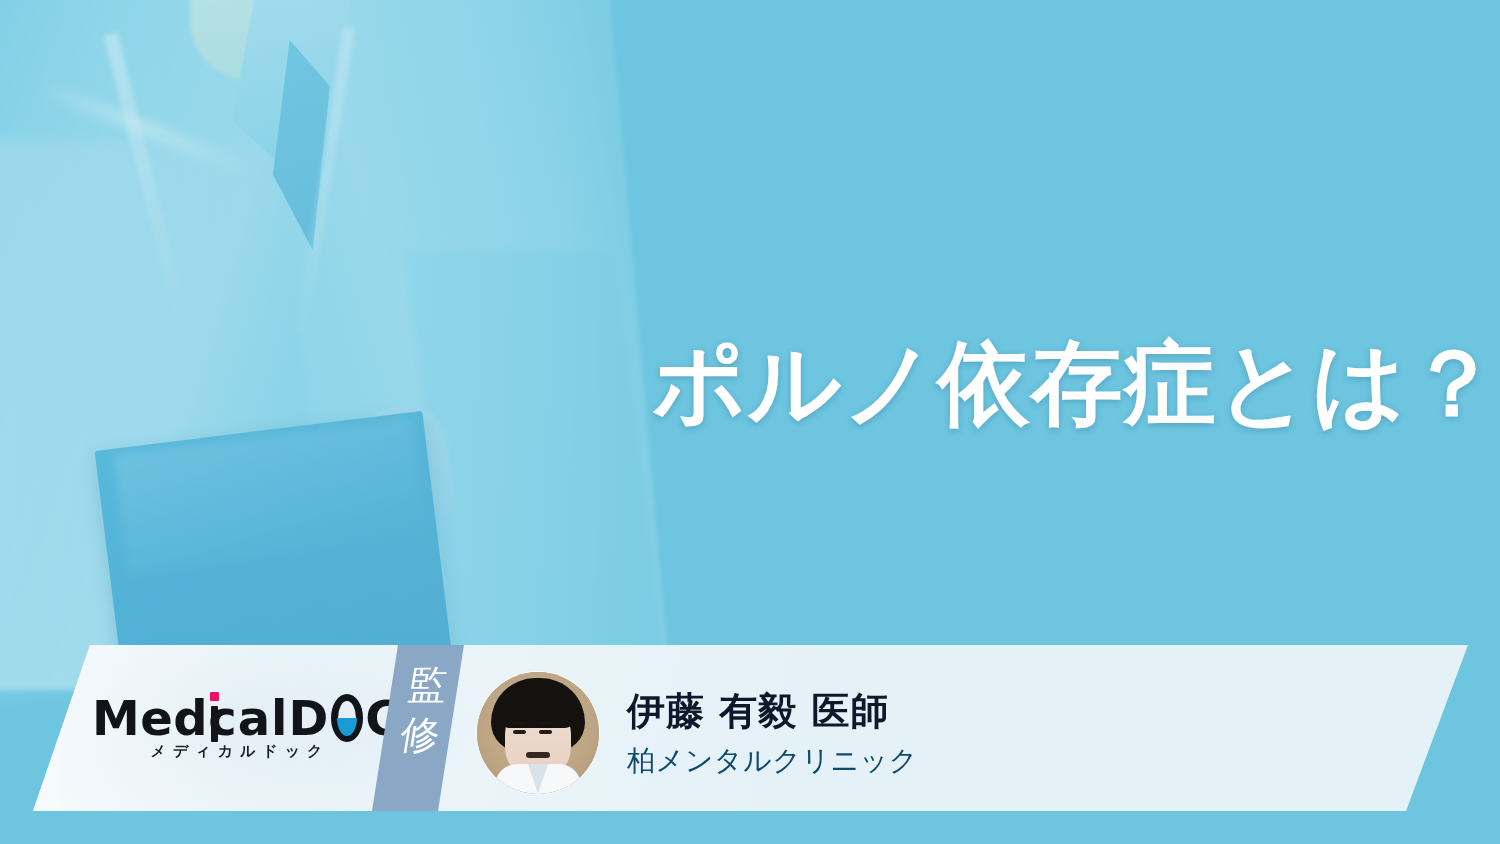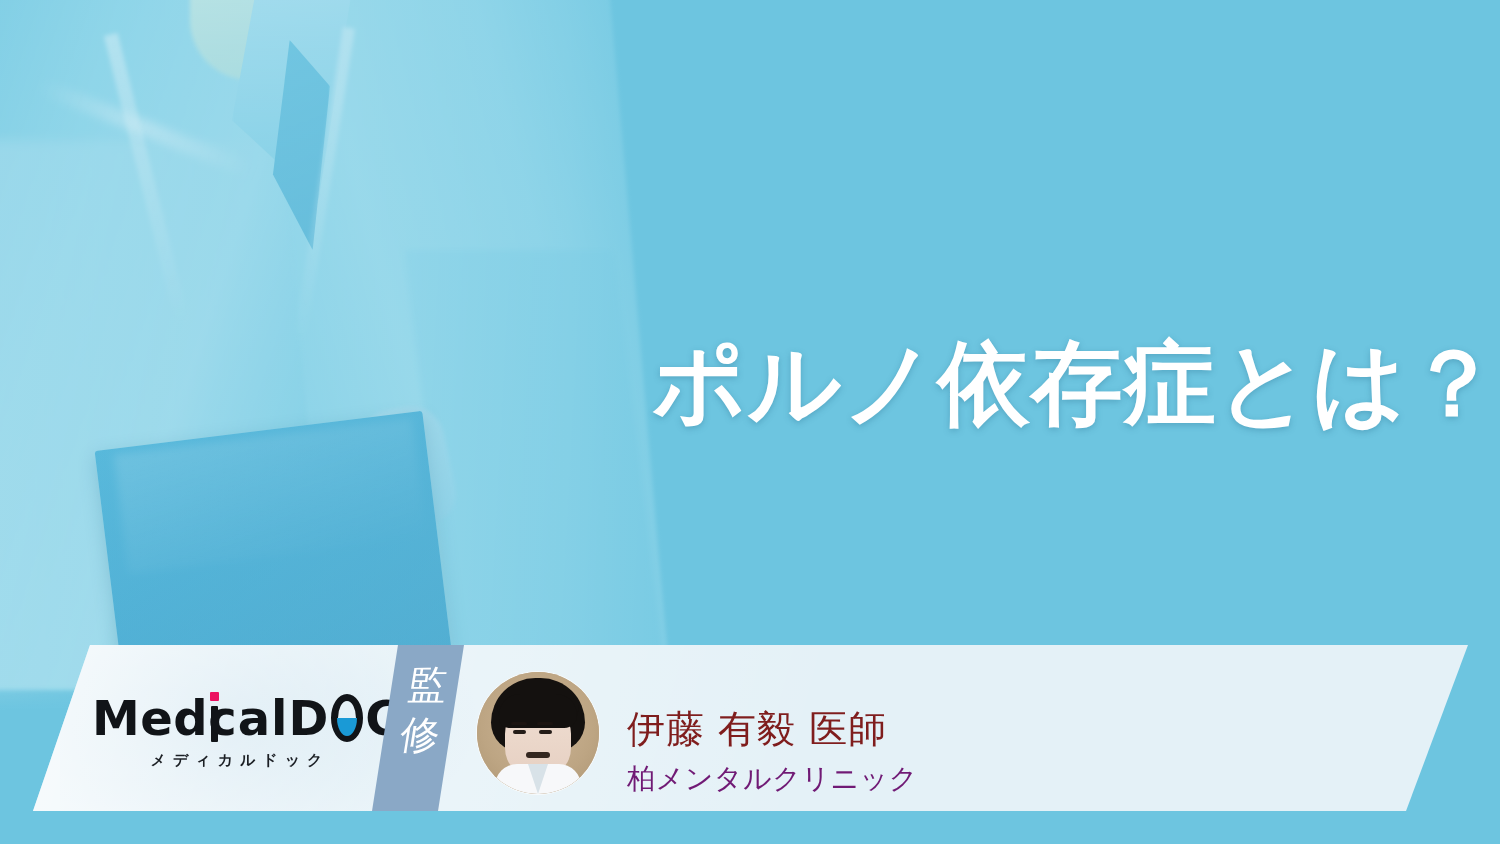--- a/index.html
+++ b/index.html
@@ -210,21 +210,20 @@
     border:7px solid #111418;
     border-radius:16px/24px;
     box-sizing:border-box;
   }
   #logo-o-fill{
     position:absolute;left:6px;right:6px;bottom:6px;height:18px;
     background:#1a9ad6;
     border-radius:0 0 10px 10px/0 0 18px 18px;
   }
   #logo-sub{
-    margin-top:9px;
     text-align:center;
     font-family:"DejaVu Sans","Liberation Sans",sans-serif;
     font-size:15px;
     font-weight:700;
     letter-spacing:7px;
     color:#1b1f24;
     padding-left:6px;
   }
 
   
@@ -295,32 +294,31 @@
   }
 
   
   #name-block{
     position:absolute;
     left:627px; top:690px;
   }
   #doctor-name{
     font-family:"DejaVu Sans","Liberation Sans",sans-serif;
     font-size:38px;
-    font-weight:400;
-    color:#7f1d1d;
+    font-weight:700;
+    color:#0f172a;
     line-height:1.12;
     letter-spacing:1px;
-    margin-top:18px;
   }
   #clinic-name{
     margin-top:9px;
     font-family:"DejaVu Sans","Liberation Sans",sans-serif;
     font-size:28px;
     font-weight:400;
-    color:#701a75;
+    color:#0c4a6e;
     letter-spacing:.5px;
   }
 </style>
 </head>
 <body>
 
 <div id="stage">
 
   <div id="bg-photo">
     <div id="coat-left"></div>

